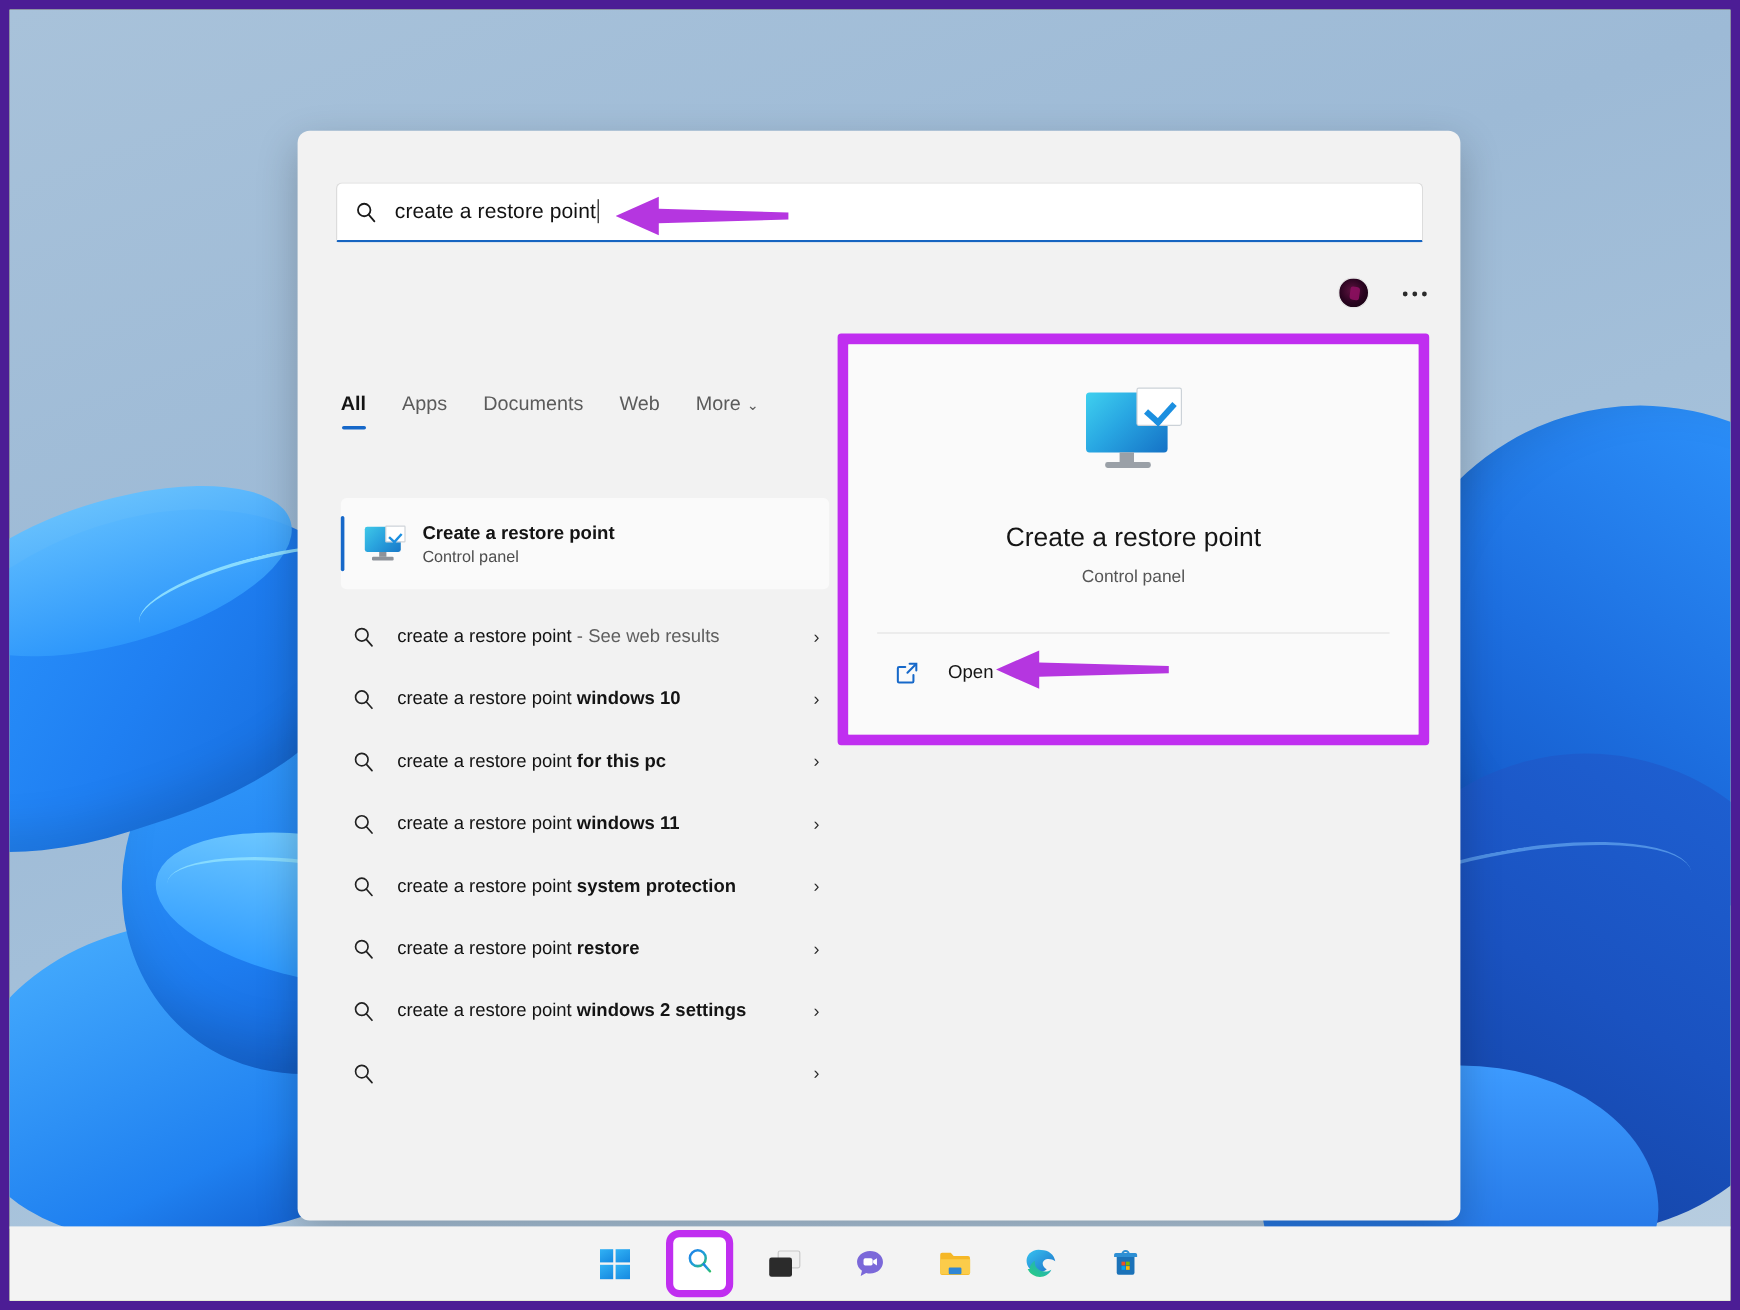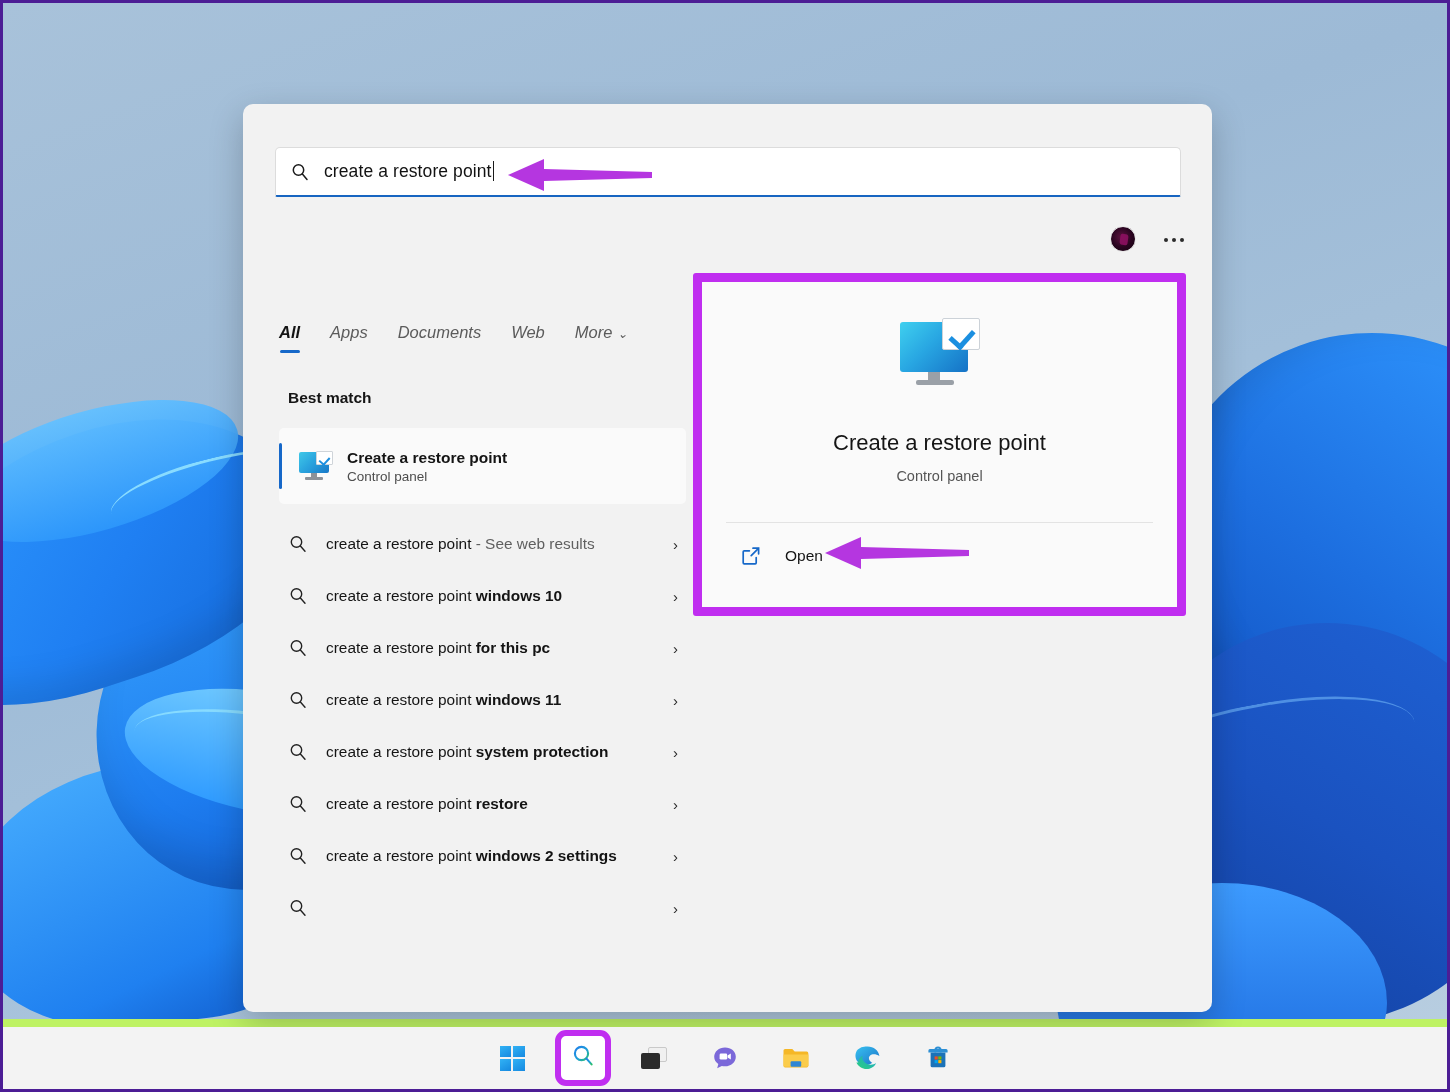--- a/index.html
+++ b/index.html
@@ -8,21 +8,21 @@
     width: 1450px;
     height: 1092px;
     overflow: hidden;
     font-family: "Liberation Sans", sans-serif;
     background: #b9b9b9;
   }
 
   .screen {
     position: absolute;
     inset: 0;
-    border: 3px solid #4c1d95;
+    border: 8px solid #4c1d95;
     background: #bef264;
   }
 
   
   .wallpaper {
     position: absolute;
     left: 0; top: 0; right: 0;
     height: 1016px;
     background: linear-gradient(160deg, #a8c2da 0%, #9dbad6 35%, #a9c4dc 70%, #b7cde0 100%);
     overflow: hidden;
@@ -158,21 +158,20 @@
     margin-left: 1px;
   }
 
   
   .tabs {
     position: absolute;
     left: 36px; top: 219px;
     display: flex;
     align-items: flex-end;
     gap: 30px;
-    font-style: italic;
   }
   .tab {
     position: relative;
     font-size: 16.5px;
     color: #5b5b5b;
     padding-bottom: 11px;
     cursor: default;
     white-space: nowrap;
   }
   .tab.active { color: #141414; font-weight: 600; }
@@ -496,21 +495,20 @@
 
     <div class="avatar"></div>
     <div class="dots-btn">
       <span></span>
         <span></span>
         <span></span>
     </div>
 
     <div class="left-col">
 
-      <div class="section-head">Best match</div>
 
       <div class="best-match">
         <span class="mon">
           <span class="scr"></span>
             <span class="stand"></span>
             <span class="base"></span>
             <span class="badge"></span>
         </span>
         <span class="bm-texts">
           <span class="bm-title">Create a restore point</span>

